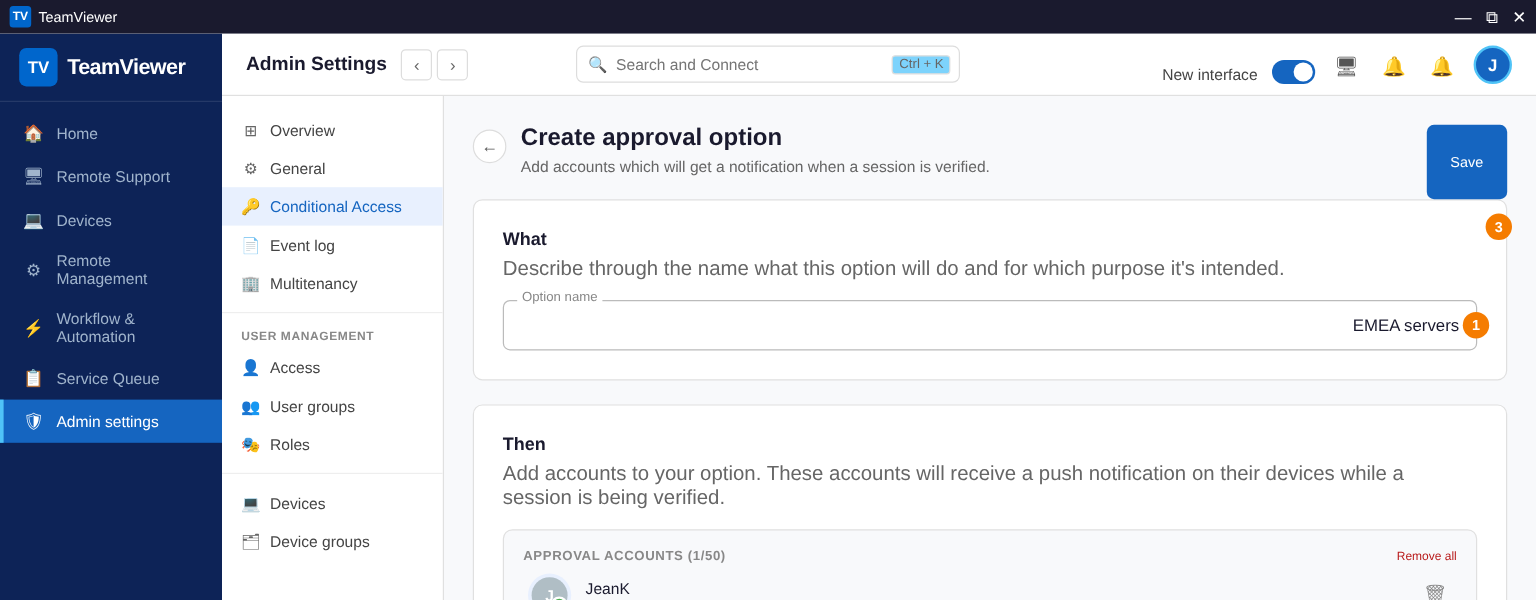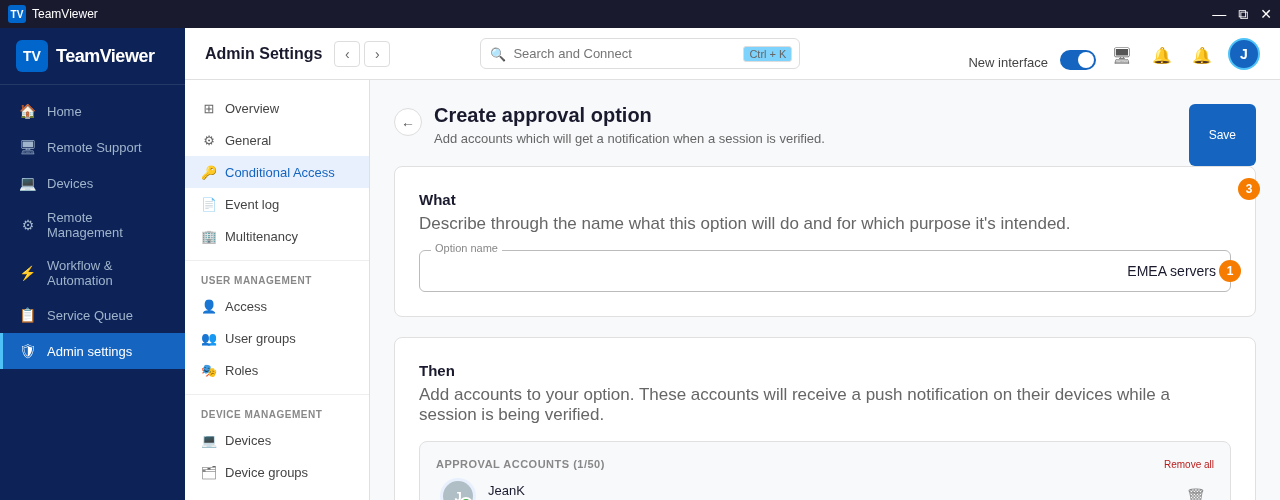--- a/index.html
+++ b/index.html
@@ -302,21 +302,20 @@
           </div>
           <div class="sub-item">
             <span class="sub-item-icon">👥</span>
             <span>User groups</span>
           </div>
           <div class="sub-item">
             <span class="sub-item-icon">🎭</span>
             <span>Roles</span>
           </div>
           <div class="sub-divider"></div>
-          <div class="sub-section-title">DEVICE MANAGEMENT</div>
           <div class="sub-item">
             <span class="sub-item-icon">💻</span>
             <span>Devices</span>
           </div>
           <div class="sub-item">
             <span class="sub-item-icon">🗂</span>
             <span>Device groups</span>
           </div>
 
         </div>

